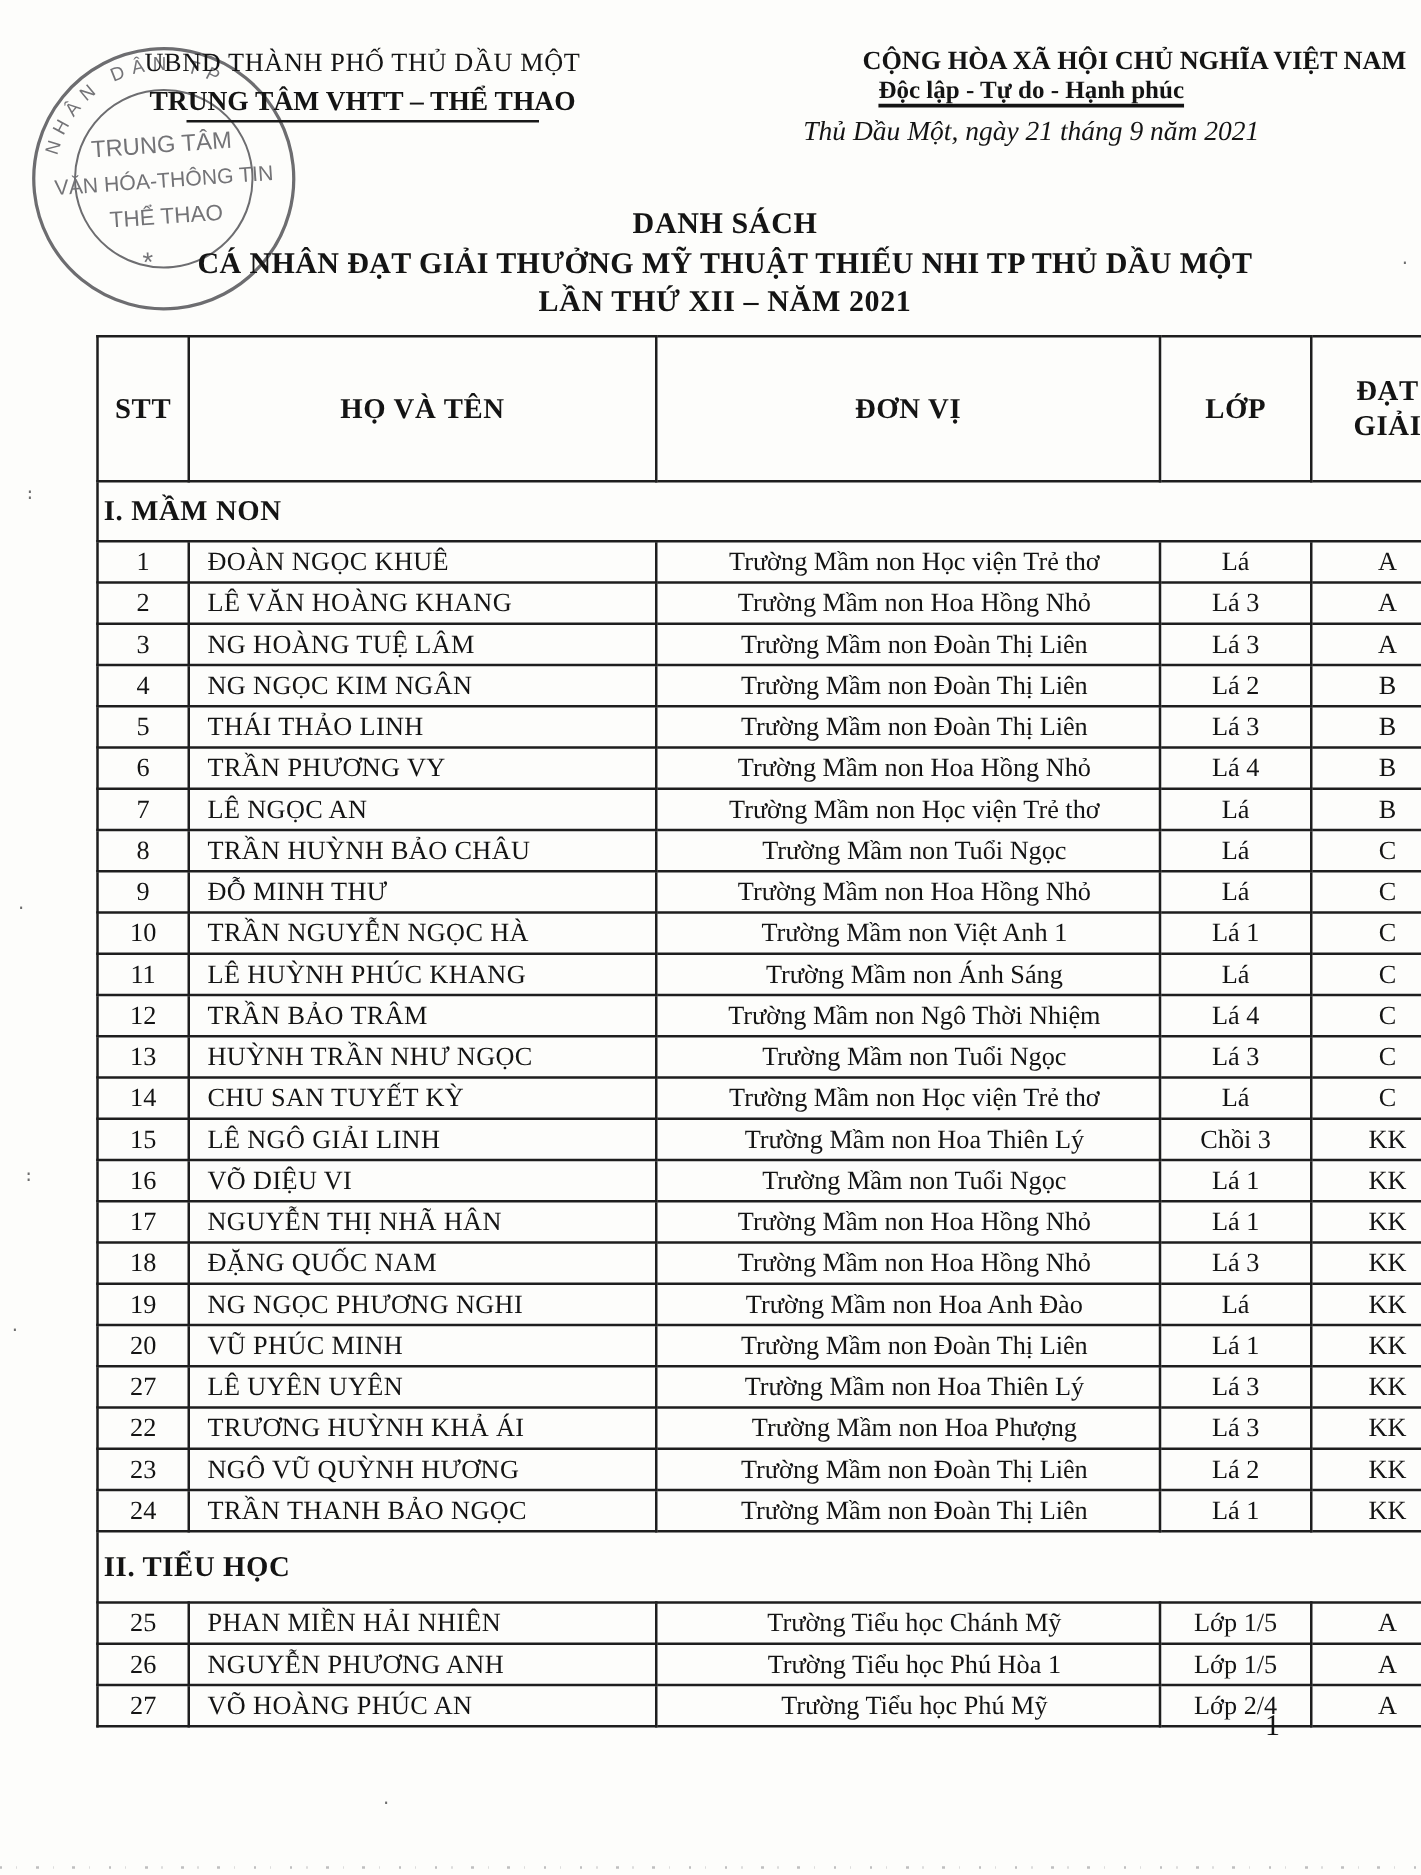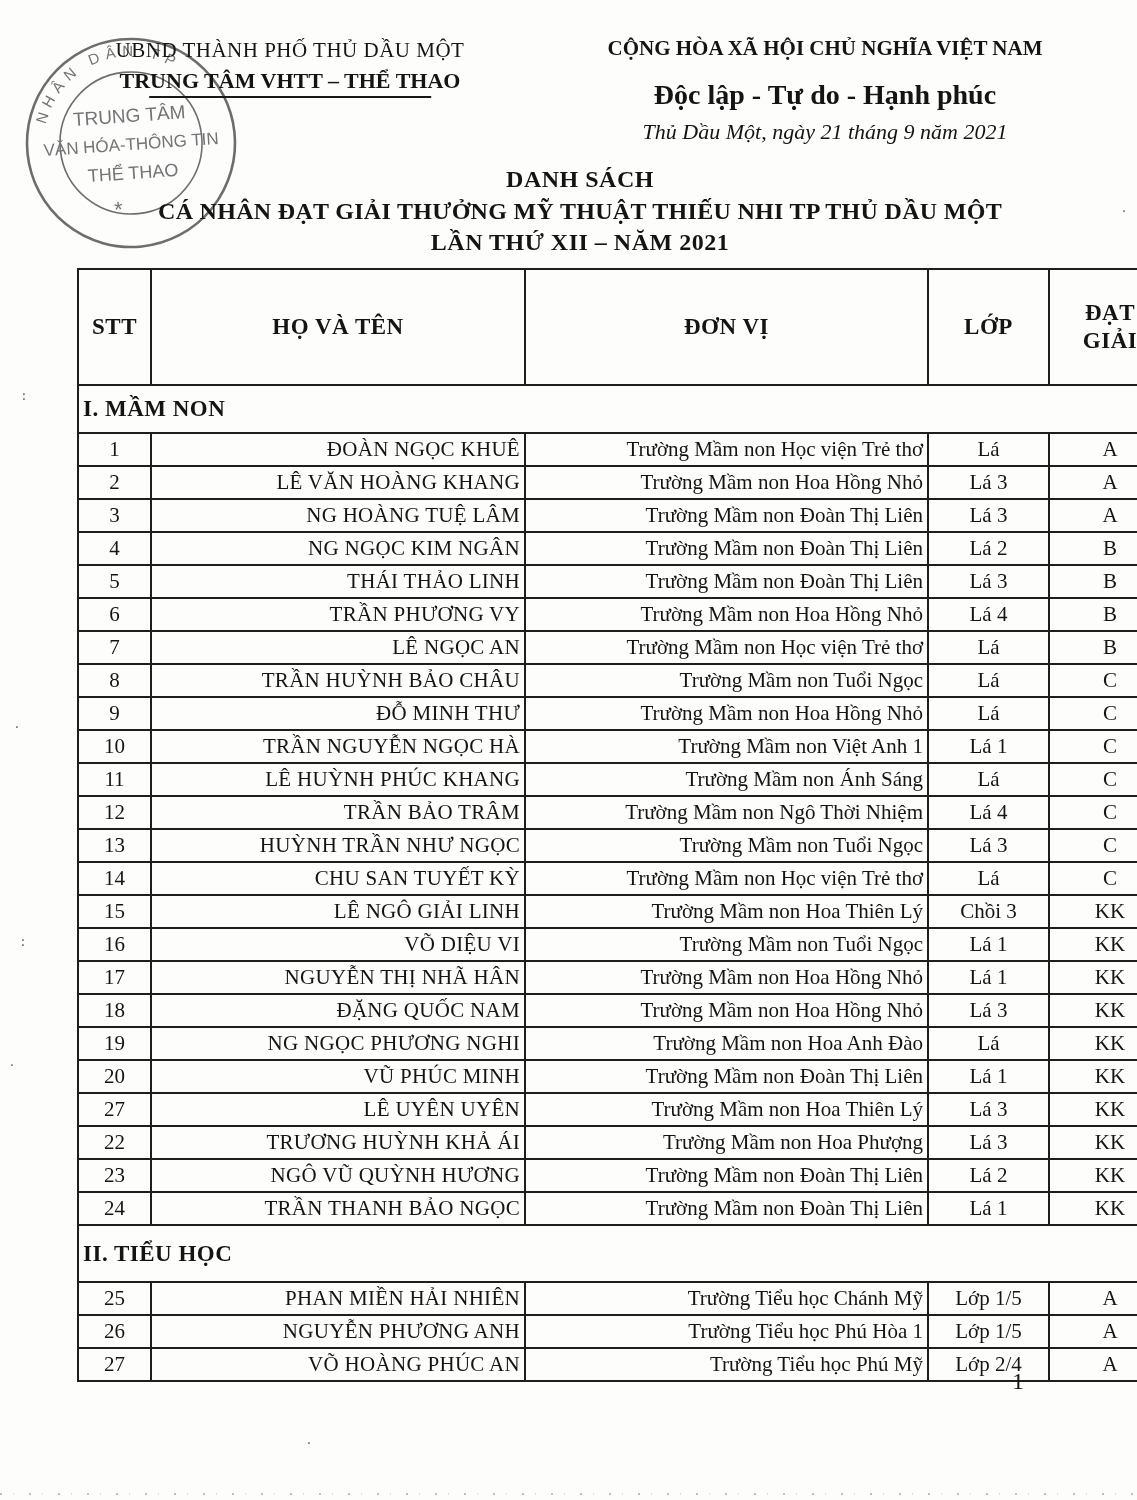--- a/index.html
+++ b/index.html
@@ -46,25 +46,27 @@
   .hdr-right {
     position: absolute;
     left: 525px; top: 36px;
     width: 600px;
     text-align: center;
   }
   .hdr-right .l1 {
     font-size: 21px;
     font-weight: bold;
     white-space: nowrap;
+    text-align: right;
   }
   .hdr-right .l2 {
-    margin-top: 18px;
-    font-size: 28px;
-    font-weight: bold;
+    margin-top: 0;
+    font-size: 20px;
+    font-weight: bold;
+    text-decoration: underline;
     text-decoration-thickness: 2.5px;
     text-underline-offset: 5px;
     white-space: nowrap;
   }
   .hdr-right .l3 {
     margin-top: 8px;
     font-size: 22px;
     font-style: italic;
     white-space: nowrap;
   }
@@ -119,22 +121,22 @@
   tr.section-row td {
     height: 48px;
     text-align: left;
     font-weight: bold;
     font-size: 23px;
     letter-spacing: 0.5px;
   }
   tr.section-row.s2 td { height: 57px; }
   tr.data-row td { height: 33px; }
   td.c-stt   { text-align: center; }
-  td.c-name  { text-align: right; padding-left: 14px !important; letter-spacing: 0.3px; }
-  td.c-unit  { text-align: right; padding-left: 14px !important; }
+  td.c-name  { text-align: left; padding-left: 14px !important; letter-spacing: 0.3px; }
+  td.c-unit  { text-align: center; padding-left: 14px !important; }
   td.c-class { text-align: center; }
   td.c-award { text-align: center; }
 
   
   .page-num {
     position: absolute;
     left: 1012px; top: 1368px;
     font-size: 24px;
   }
   .speck { position: absolute; color: #6d6d6d; font-size: 13px; font-family: "DejaVu Sans Mono", monospace; }

